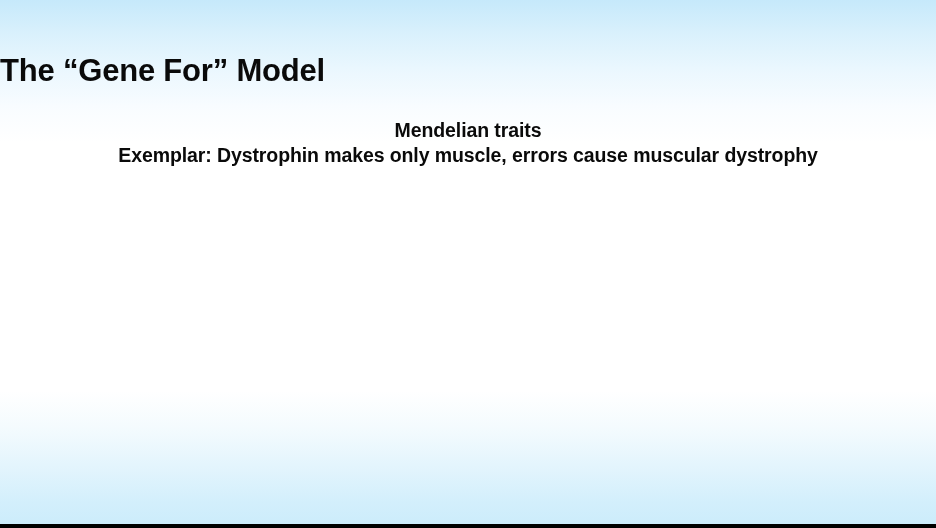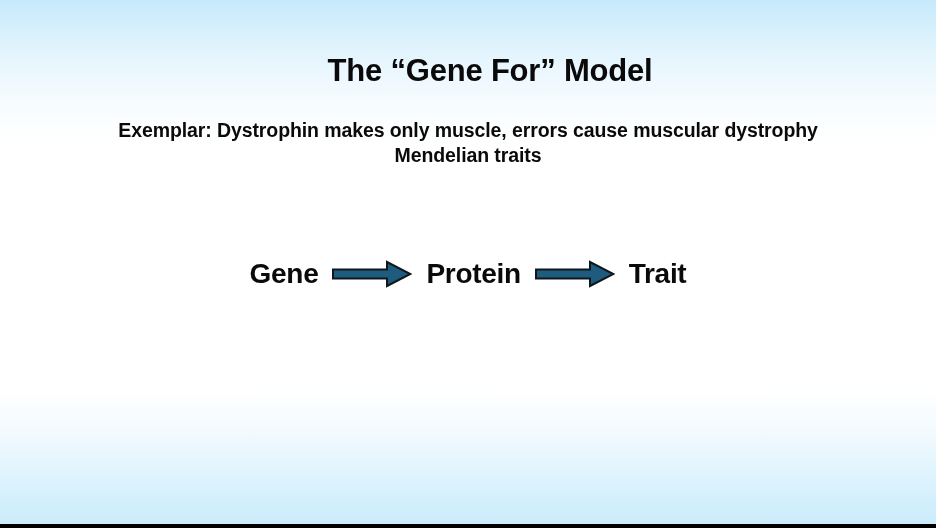--- a/index.html
+++ b/index.html
@@ -36,27 +36,26 @@
     bottom: 0;
     height: 4px;
     background: #000000;
   }
 
   .title {
     position: absolute;
     top: 54px;
     left: 0;
     right: 0;
-    text-align: center;
+    text-align: left;
     font-size: 31px;
     font-weight: 700;
     letter-spacing: -0.2px;
     color: #0a0a0a;
     line-height: 1.1;
-    margin-left: 44px;
   }
 
   .subtitle-block {
     position: absolute;
     top: 118px;
     left: 0;
     right: 0;
     text-align: center;
     color: #0a0a0a;
   }
@@ -91,41 +90,20 @@
   }
 </style>
 </head>
 <body>
 
 <div class="slide">
 
   <div class="title">The “Gene For” Model</div>
 
   <div class="subtitle-block">
+    <div class="subtitle-line">Mendelian traits</div>
     <div class="subtitle-line">Exemplar: Dystrophin makes only muscle, errors cause muscular dystrophy</div>
-    <div class="subtitle-line">Mendelian traits</div>
   </div>
 
-  <div class="flow">
-
-    <span class="flow-node">Gene</span>
-
-    <span class="flow-arrow">
-      <svg width="80" height="30" viewBox="0 0 80 30" aria-hidden="true">
-        <polygon points="1,10.5 55,10.5 55,3 78.5,15 55,27 55,19.5 1,19.5" fill="#1d5c7f" stroke="#10171c" stroke-width="2" stroke-linejoin="miter"></polygon>
-      </svg>
-    </span>
-
-    <span class="flow-node">Protein</span>
-
-    <span class="flow-arrow">
-      <svg width="80" height="30" viewBox="0 0 80 30" aria-hidden="true">
-        <polygon points="1,10.5 55,10.5 55,3 78.5,15 55,27 55,19.5 1,19.5" fill="#1d5c7f" stroke="#10171c" stroke-width="2" stroke-linejoin="miter"></polygon>
-      </svg>
-    </span>
-
-    <span class="flow-node">Trait</span>
-
-  </div>
 
   <div class="bottom-bar"></div>
 
 </div>
 
 </body></html>

